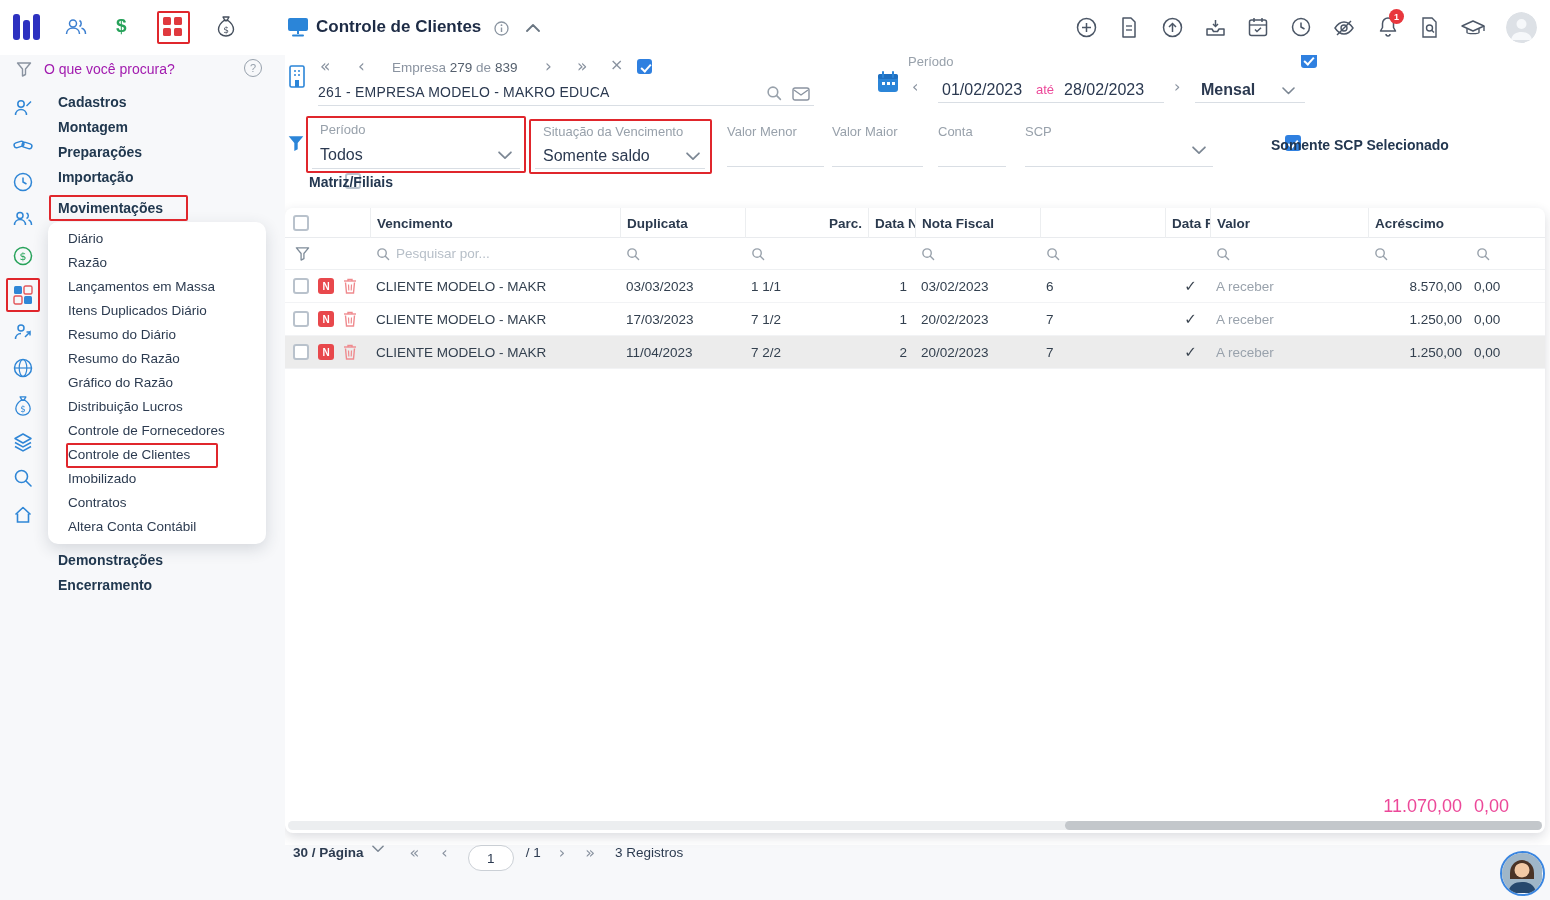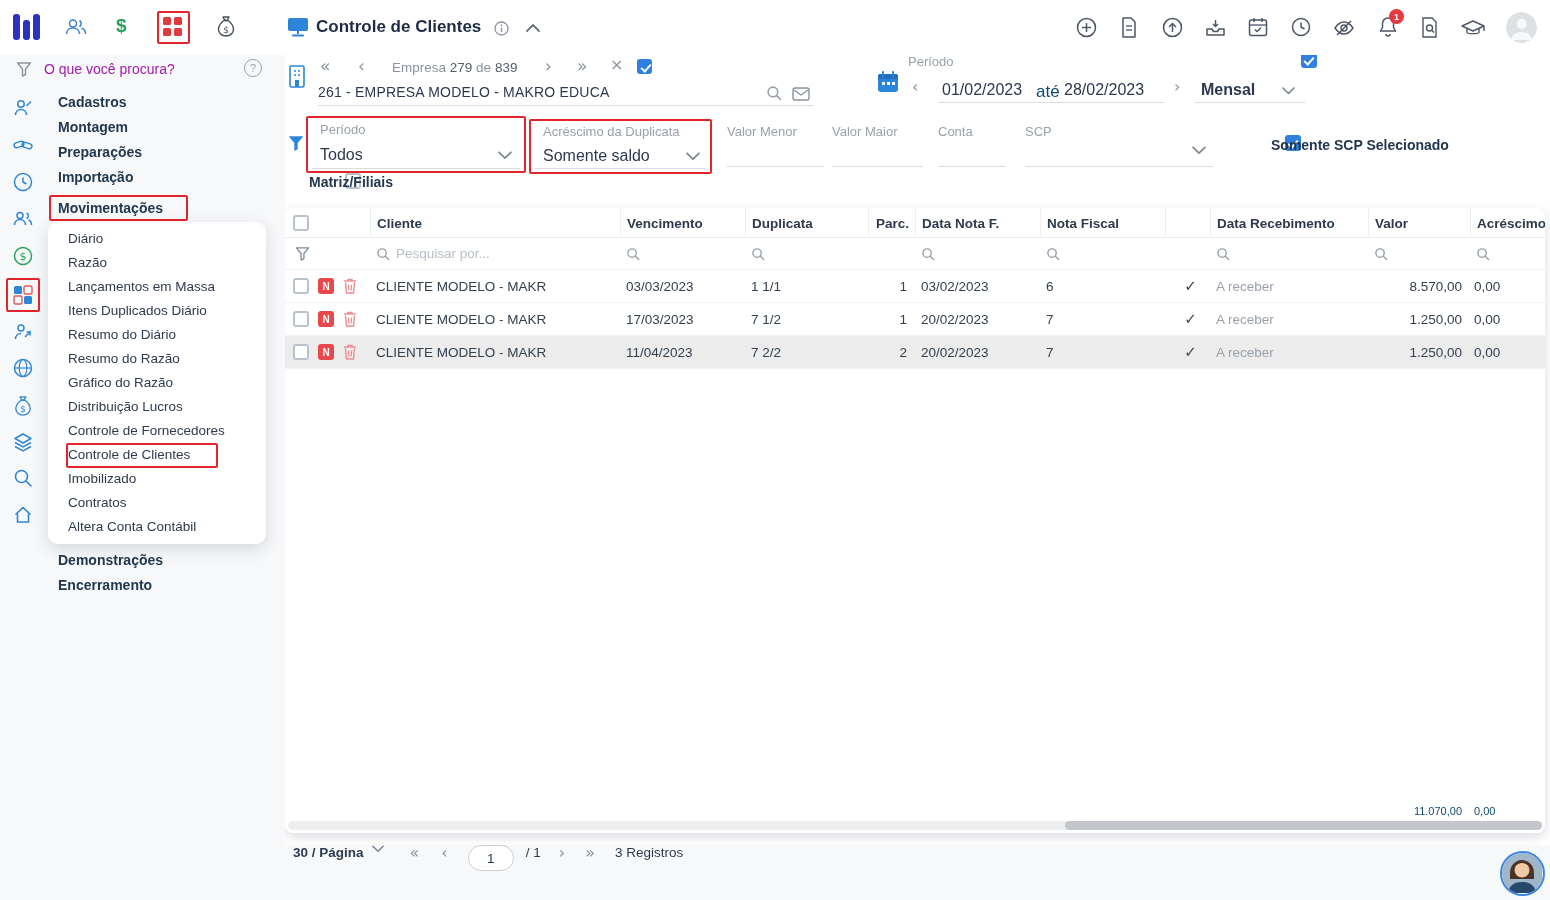--- a/index.html
+++ b/index.html
@@ -1,21 +1,21 @@
 <!DOCTYPE html>
 <html><head>
 <meta charset="utf-8">
 <style>
 *{margin:0;padding:0;box-sizing:border-box}
 html,body{width:1550px;height:900px}
 body{font-family:"Liberation Sans","DejaVu Sans",sans-serif;background:#fff;color:#2b3950;position:relative;overflow:hidden;font-size:14px}
 .abs{position:absolute}
 .ic{display:block}
 .navg{color:#8a93a0;font-size:17px;line-height:1;cursor:pointer;font-family:"DejaVu Sans",sans-serif}
-.gl{color:#0c4a6e;font-size:17px}
+.gl{color:#ec4899;font-size:13px}
 .cb{width:16px;height:16px;border:2px solid #b9c2cc;border-radius:3px;background:#fff;display:inline-block;position:relative;cursor:pointer}
 .cb.ck{background:#2f80e0;border-color:#2f80e0}
 .cb.ck::after{content:"";position:absolute;left:3.5px;top:.5px;width:4px;height:8px;border:solid #fff;border-width:0 2px 2px 0;transform:rotate(42deg)}
 .cb.sm{width:15px;height:15px}
 .redbox{position:absolute;border:2px solid #e0262c;border-radius:2px;z-index:60;pointer-events:none}
 .topbar{position:absolute;left:0;top:0;width:1550px;height:55px;background:#fff;z-index:5}
 .sidebar{position:absolute;left:0;top:55px;width:285px;height:845px;background:#f7f8fa;z-index:4}
 .mlabel{position:absolute;left:58px;height:24px;line-height:24px;font-weight:700;font-size:14px;color:#21384f;cursor:pointer;z-index:6}
 .subcard{position:absolute;left:48px;top:222px;width:218px;height:322px;background:#fff;border-radius:10px;box-shadow:0 5px 16px rgba(40,50,70,.16);z-index:10;display:flex;flex-direction:column;justify-content:space-evenly;padding:5px 0}
 .subitem{height:24px;line-height:24px;padding-left:20px;font-size:13.5px;color:#2c3b50;cursor:pointer;white-space:nowrap}
@@ -34,21 +34,21 @@
 .ts{display:flex;align-items:center;gap:6px;padding-left:6px;color:#b7bfc8;font-size:13.5px;overflow:hidden;white-space:nowrap}
 .drow{height:33px;border-bottom:1px solid #f2f3f5;font-size:13.5px;color:#33404f;cursor:pointer}
 .drow.sel{background:#ececec}
 .cell{padding-left:6px;white-space:nowrap;overflow:hidden}
 .r{text-align:right;padding-right:8px}
 .c{text-align:center}
 .firstcell{display:flex;align-items:center;gap:9px;padding-left:8px}
 .nbadge{min-width:16px;height:16px;background:#e8484c;border-radius:3px;color:#fff;font-size:10px;font-weight:700;display:flex;align-items:center;justify-content:center}
 .recv{color:#99a2ac}
 .chk{color:#3a4450;font-weight:700;font-size:15px}
-.totals{position:absolute;left:0;right:0;bottom:16px;font-size:11px;color:#0c4a6e}
+.totals{position:absolute;left:0;right:0;bottom:16px;font-size:18px;color:#ec4899}
 .scrolltrack{position:absolute;left:3px;right:3px;bottom:3px;height:9px;background:#eceef0;border-radius:5px}
 .scrollthumb{position:absolute;left:62%;right:0;top:0;height:9px;background:#c3c7cb;border-radius:5px;cursor:pointer}
 .footer{position:absolute;left:285px;top:845px;width:1265px;height:55px;background:#f7f8fa;display:flex;align-items:flex-start;font-size:13.5px;color:#2b3950;padding-left:8px;z-index:2}
 .pill{width:46px;height:26px;border:1px solid #cbd0d6;border-radius:13px;background:#fff;display:flex;align-items:center;justify-content:center;font-size:13.5px;cursor:text}
 .avwrap{border-radius:50%;overflow:hidden}
 .helpc{width:18px;height:18px;border:1.5px solid #97a1ac;border-radius:50%;color:#97a1ac;font-size:11px;display:flex;align-items:center;justify-content:center;cursor:pointer}
 .ph{color:#a21caf}
 </style>
 </head>
 <body>
@@ -386,21 +386,21 @@
 
 <div class="abs ddlab" style="left:320px;top:122px">Período</div>
 <div class="abs ddval" style="left:320px;top:146px">Todos</div>
 <div class="abs" style="left:498px;top:151px">
     <svg class="ic" width="14" height="9" viewBox="0 0 13 8">
       <polyline points="1,1 6.5,6.5 12,1" fill="none" stroke="#7c8794" stroke-width="1.6" stroke-linecap="round" stroke-linejoin="round"></polyline>
     </svg>
   </div>
 <div class="uline" style="left:312px;top:168px;width:208px"></div>
 
-<div class="abs ddlab" style="left:543px;top:124px">Acréscimo da Duplicata</div>
+<div class="abs ddlab" style="left:543px;top:124px">Situação da Vencimento</div>
 <div class="abs ddval" style="left:543px;top:147px">Somente saldo</div>
 <div class="abs" style="left:686px;top:152px">
     <svg class="ic" width="14" height="9" viewBox="0 0 13 8">
       <polyline points="1,1 6.5,6.5 12,1" fill="none" stroke="#7c8794" stroke-width="1.6" stroke-linecap="round" stroke-linejoin="round"></polyline>
     </svg>
   </div>
 <div class="uline" style="left:535px;top:168px;width:170px"></div>
 
 <div class="abs ddlab" style="left:727px;top:124px">Valor Menor</div>
 <div class="uline" style="left:727px;top:166px;width:97px"></div>
@@ -421,21 +421,20 @@
 
 <span class="abs cb" style="left:286px;top:173px"></span>
 <div class="abs blab" style="left:309px;top:174px">Matriz/Filiais</div>
 
 
 <div class="card">
   <div class="grid thead">
     <div class="th first">
         <span class="cb"></span>
       </div>
-    <div class="th">Cliente</div>
     <div class="th">Vencimento</div>
     <div class="th">Duplicata</div>
     <div class="th thr">Parc.</div>
     <div class="th">Data Nota F.</div>
     <div class="th">Nota Fiscal</div>
     <div class="th"></div>
     <div class="th">Data Recebimento</div>
     <div class="th">Valor</div>
     <div class="th">Acréscimo</div>
   </div>

